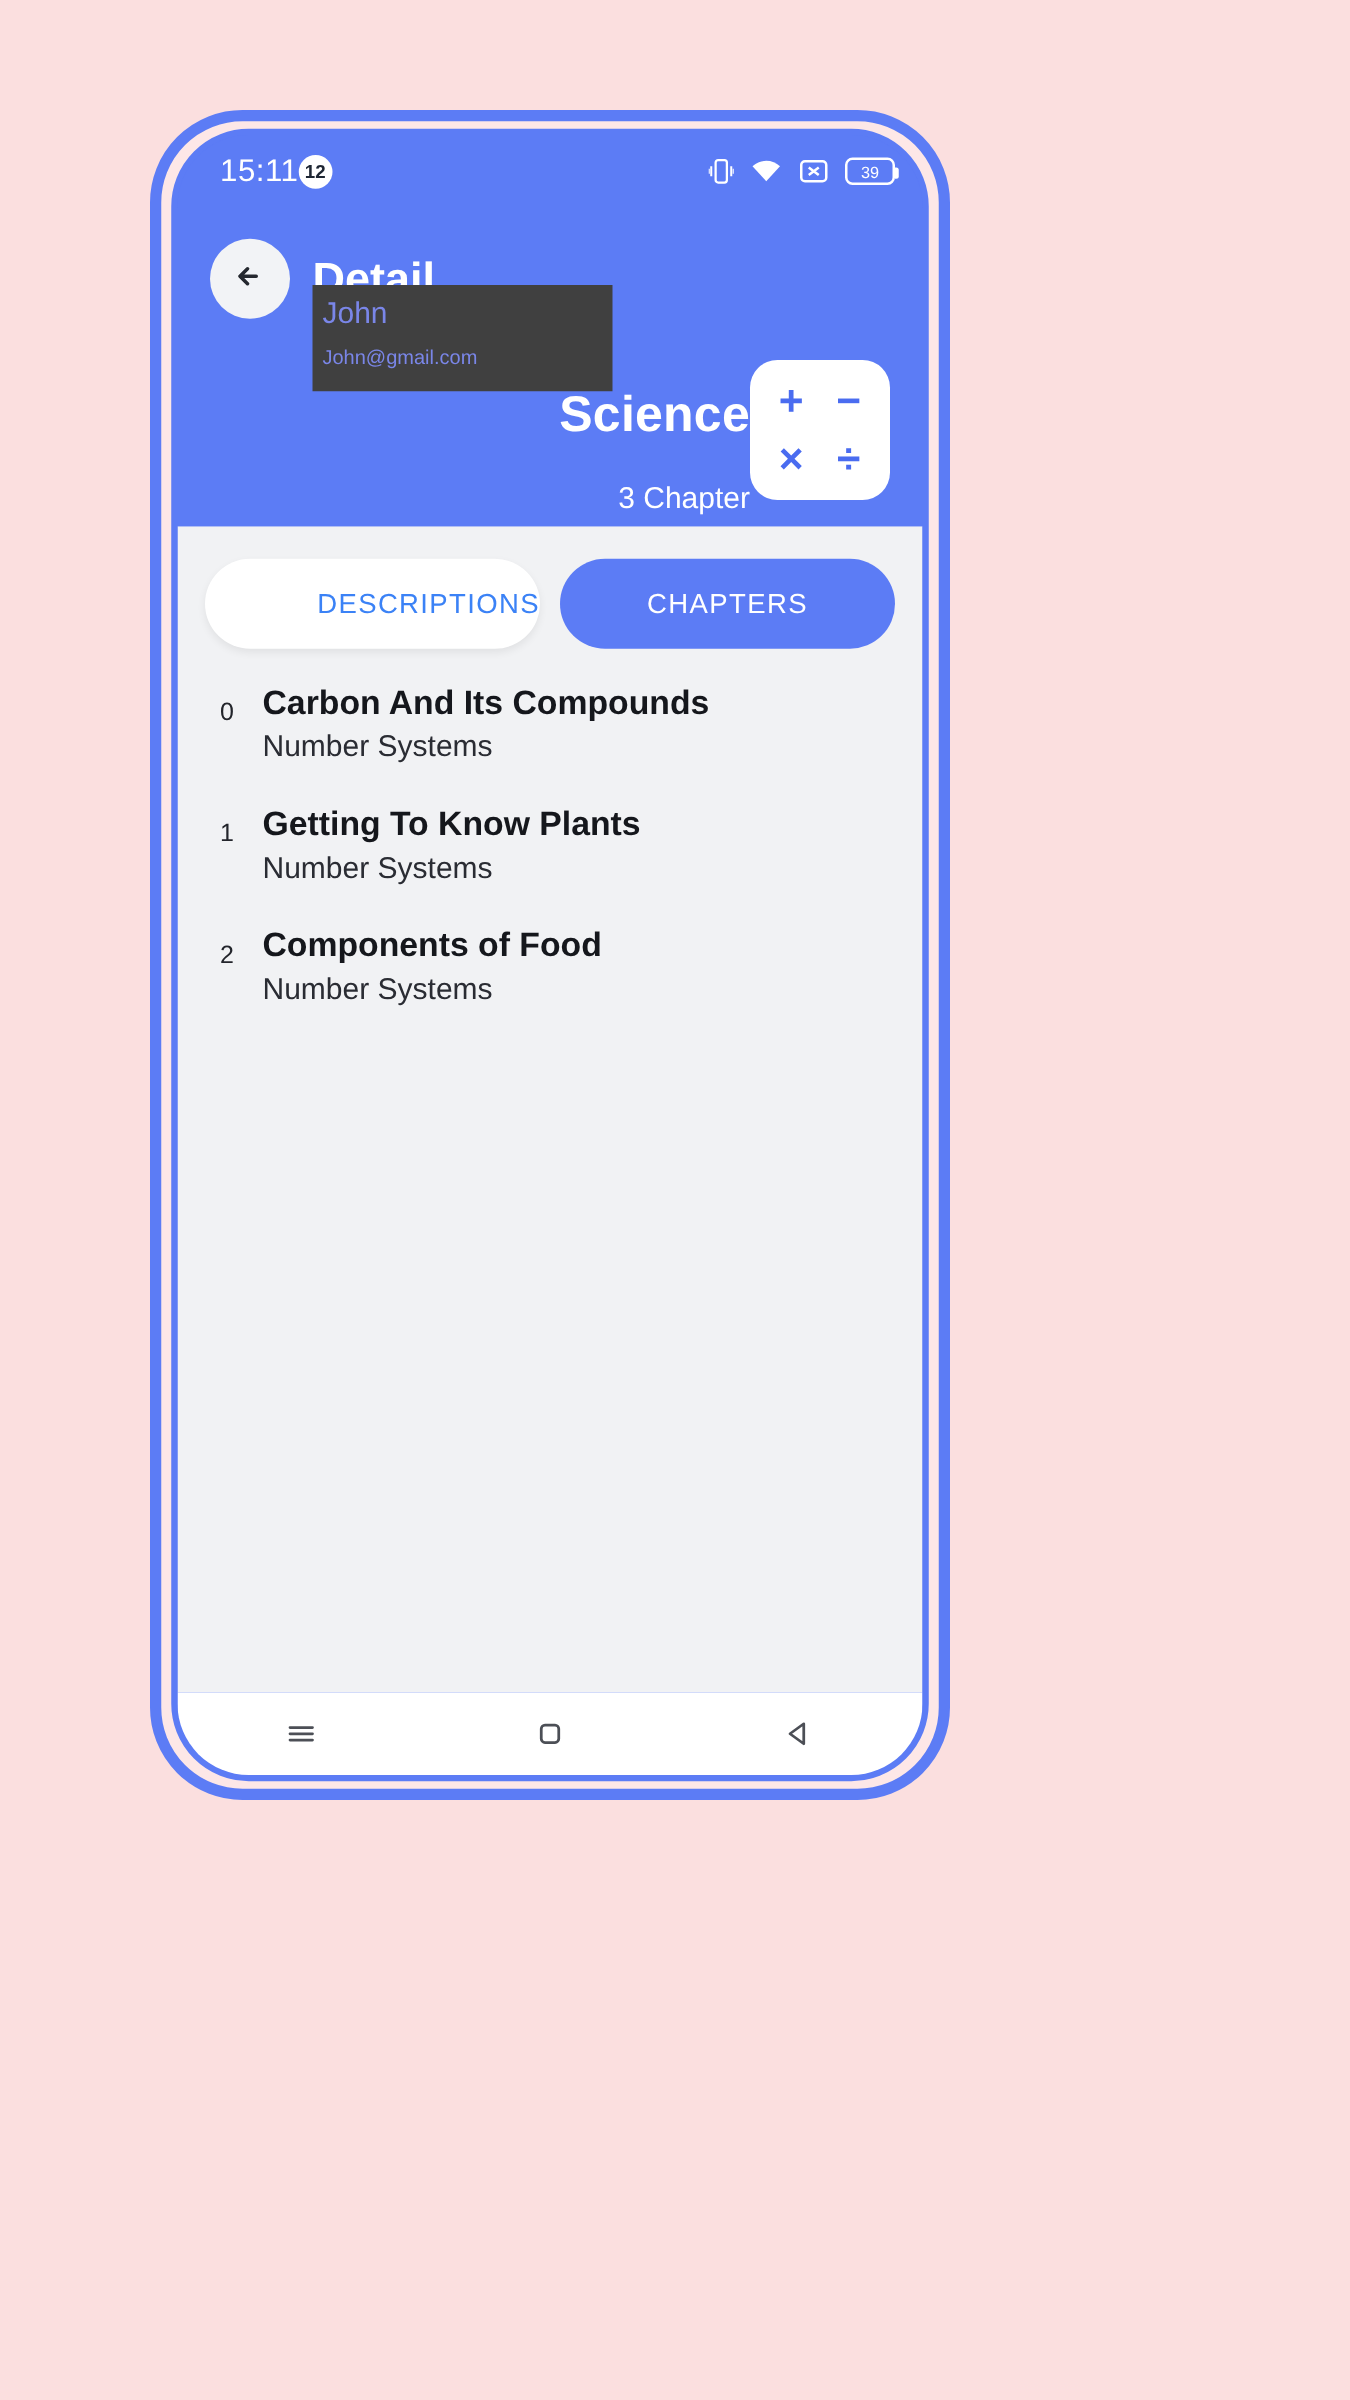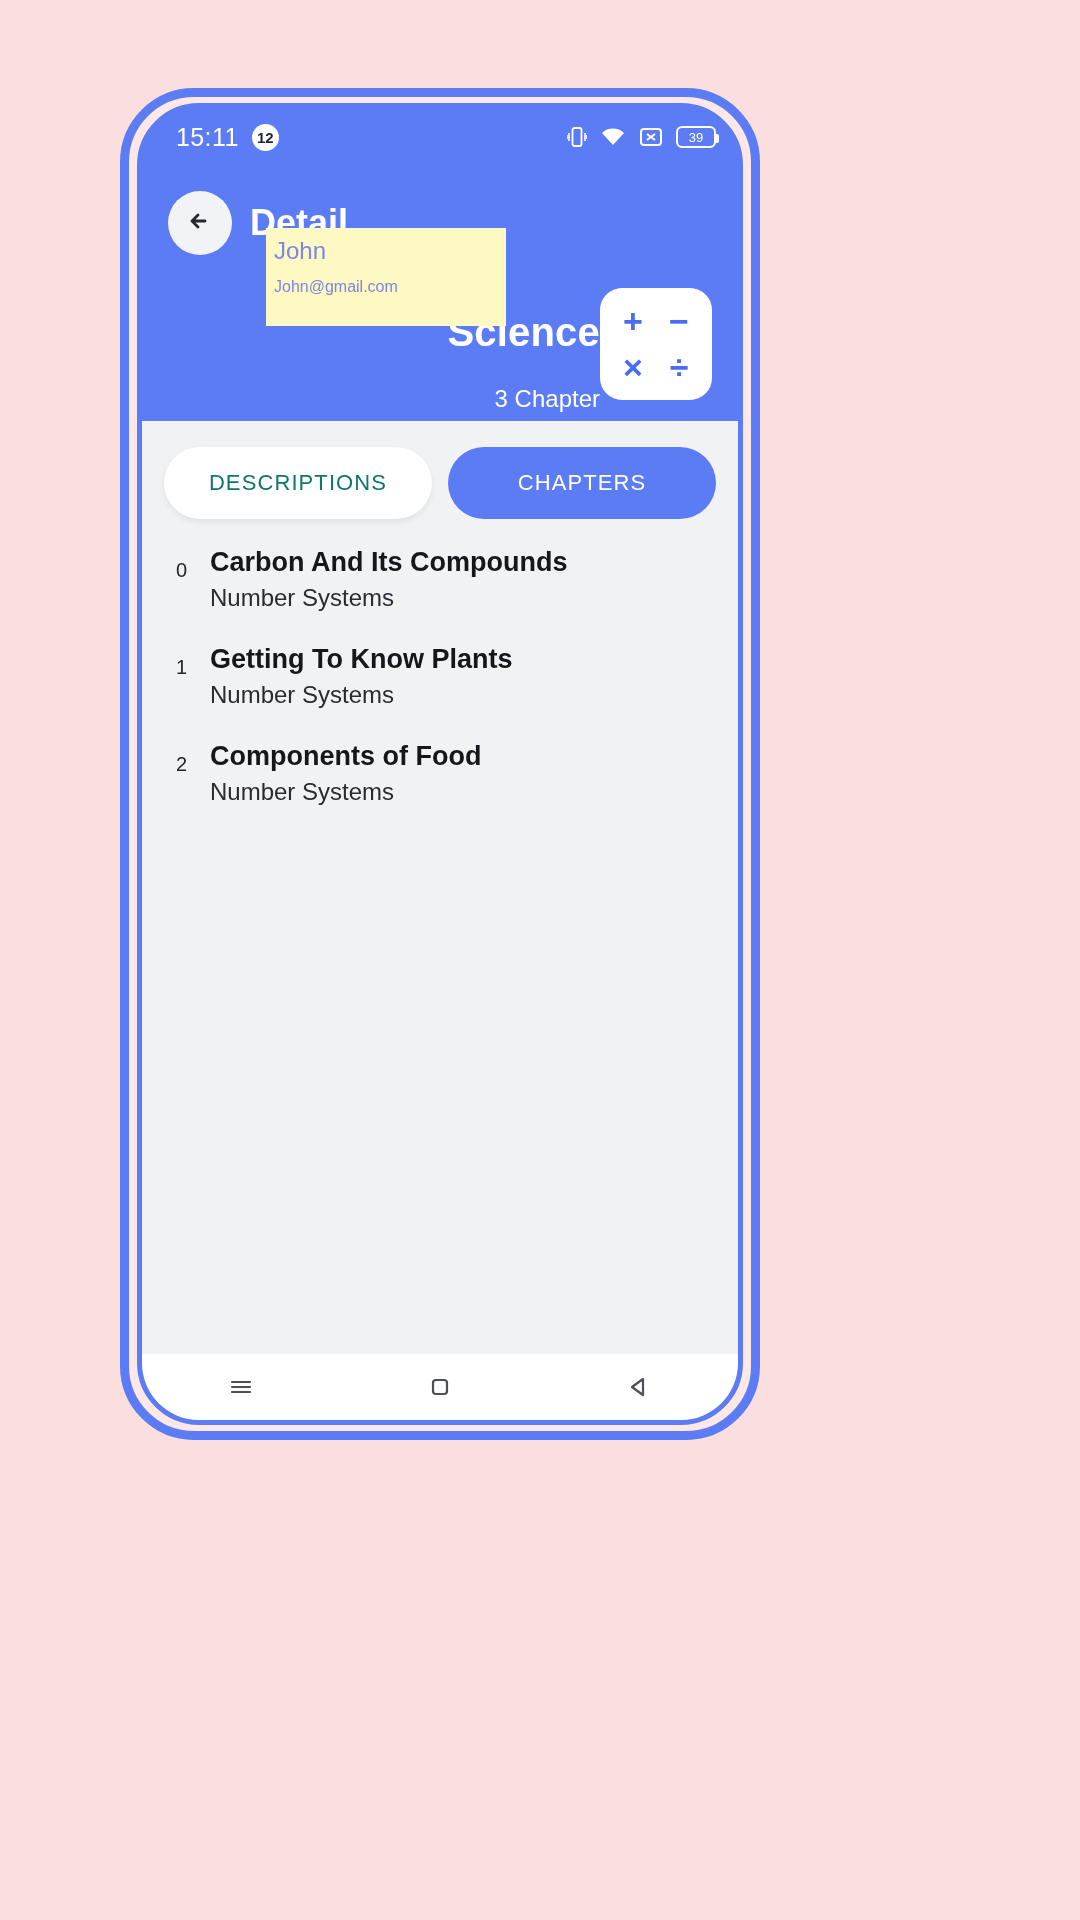--- a/index.html
+++ b/index.html
@@ -30,21 +30,21 @@
   }
 
   
   .statusbar{
     height:58px; flex:0 0 58px;
     background:#5c7cf5;
     display:flex; align-items:center;
     padding:0 22px 0 34px;
     color:#ffffff;
   }
-  .sb-left{ display:flex; align-items:center; gap:13px; }
+  .sb-left{ display:flex; align-items:center; }
   .sb-time{ font-size:25px; letter-spacing:.4px; }
   .sb-badge{
     width:27px; height:27px; border-radius:50%;
     background:#ffffff; color:#1e2633;
     font-size:15px; font-weight:bold;
     display:flex; align-items:center; justify-content:center;
   }
   .sb-right{ margin-left:auto; display:flex; align-items:center; gap:13px; }
   .sb-ico{ display:flex; align-items:center; justify-content:center; }
   .batt{
@@ -66,23 +66,23 @@
     background:#f2f3f6;
     display:flex; align-items:center; justify-content:center;
     flex:0 0 64px;
   }
   .appbar-title{
     margin-left:18px;
     font-size:36px; font-weight:bold; color:#ffffff;
     white-space:nowrap;
   }
   .overlay-box{
-    position:absolute; left:124px; top:62px;
-    width:240px; height:98px;
-    background:#fef9c3;
+    position:absolute; left:108px; top:62px;
+    width:240px; height:85px;
+    background:#404040;
     padding:6px 0 0 8px;
     color:#7a86e8;
   }
   .ov-name{ font-size:24px; line-height:34px; }
   .ov-mail{ font-size:16px; line-height:38px; }
 
   .hero{ display:flex; align-items:flex-start; padding:30px 26px 0 26px; }
   .hero-txt{ flex:1; padding-top:22px;text-align:right; }
   .hero-title{ font-size:40px; font-weight:bold; color:#ffffff; letter-spacing:.2px; }
   .hero-sub{ font-size:24px; color:#ffffff; margin-top:30px; }
@@ -99,21 +99,21 @@
   .sheet{
     flex:1; background:#f1f2f4;
     display:flex; flex-direction:column; overflow:hidden;
   }
   .tabs{ display:flex; gap:16px; padding:26px 22px 6px 22px; }
   .tab{
     flex:1; height:72px; border-radius:36px;
     display:flex; align-items:center; justify-content:center;
     font-size:22px; letter-spacing:1.1px;
   }
-  .tab-off{ background:#ffffff; color:#0f766e; box-shadow:0 3px 7px rgba(0,0,0,.07); }
+  .tab-off{ background:#ffffff; color:#3b82f6; box-shadow:0 3px 7px rgba(0,0,0,.07);justify-content:flex-end; }
   .tab-on{ background:#5c7cf5; color:#ffffff; }
 
   .chapters{ padding:22px 22px 0 34px; }
   .chapter{ display:flex; margin-bottom:32px; }
   .ch-idx{
     width:34px; flex:0 0 34px;
     font-size:20px; color:#23252b;
     padding-top:12px;
   }
   .ch-title{ font-size:27px; font-weight:bold; color:#15171c; }

